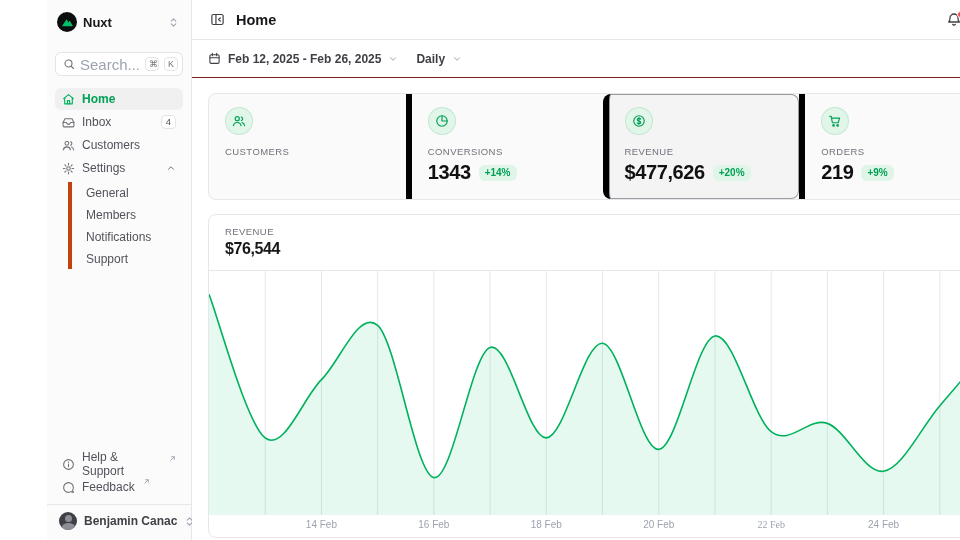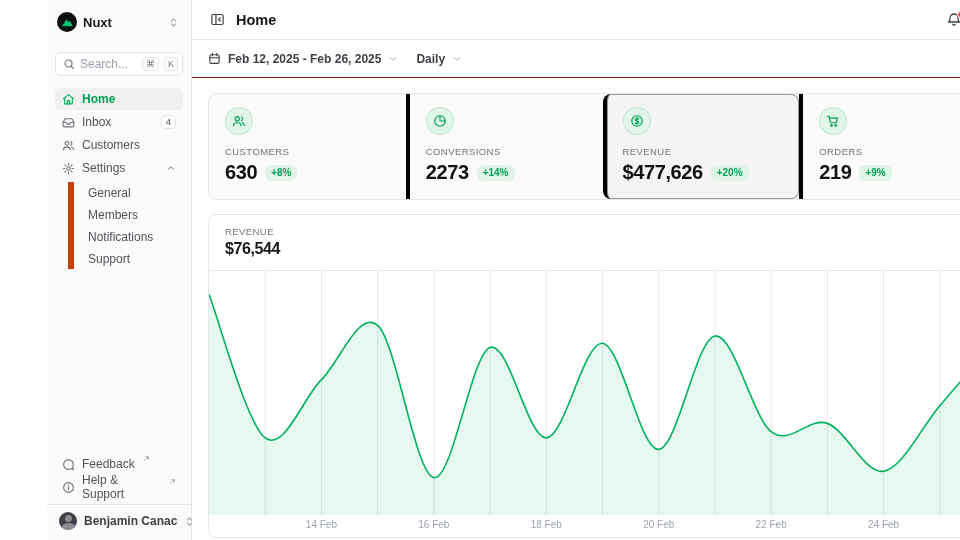--- a/index.html
+++ b/index.html
@@ -11,33 +11,33 @@
   .sidebar { width:145px; min-width:145px; background:#fbfbfb; border-right:1px solid #e5e7eb;
     display:flex; flex-direction:column; padding:8px; }
   .brand-row { display:flex; align-items:center; gap:6px; padding:4px 4px 4px 2px; border-radius:6px; cursor:pointer; }
   .brand-logo { width:20px; height:20px; border-radius:50%; background:#0c0d0d; display:flex; align-items:center; justify-content:center; }
   .brand-name { font-size:13px; font-weight:700; flex:1; }
   .icon { display:inline-flex; align-items:center; justify-content:center; flex:none; }
   svg { display:block; }
 
   .search-box { margin:16px 0 12px; height:24px; background:#fff; border:1px solid #e4e4e7;
     border-radius:6px; display:flex; align-items:center; gap:5px; padding:0 4px 0 7px; cursor:text; }
-  .search-box .ph { flex:1; font-size:12px; color:#9ca3af; }
+  .search-box .ph { flex:1; font-size:15px; color:#9ca3af; }
   kbd { font-family:"Liberation Sans", sans-serif; font-size:9px; color:#71717a; background:#fff;
     border:1px solid #e4e4e7; border-radius:4px; padding:1px 3px; min-width:14px; text-align:center; }
 
   .nav { display:flex; flex-direction:column; gap:1px; }
   .nav-item { display:flex; align-items:center; gap:7px; height:22px; padding:0 7px; border-radius:6px;
     font-size:12px; color:#52525b; cursor:pointer; text-decoration:none; }
   .nav-item .lbl { flex:1; white-space:nowrap; }
   .nav-item.active { background:#f0f0f1; color:#00a155; font-weight:600; }
   .nav-item.active svg { stroke:#00b15c; }
   .nav-badge { font-size:9.5px; color:#52525b; border:1px solid #e4e4e7; border-radius:4px;
     padding:0px 4px; background:#fff; line-height:12px; }
-  .sub-list { margin:2px 0 2px 13px; border-left:6px solid #c2410c; padding-left:8px;
+  .sub-list { margin:2px 0 2px 13px; border-left:4px solid #c2410c; padding-left:8px;
     display:flex; flex-direction:column; gap:1px; }
   .sub-item { display:flex; align-items:center; height:21px; padding:0 6px; border-radius:6px;
     font-size:12px; color:#52525b; cursor:pointer; }
 
   .side-spacer { flex:1; }
   .ext-arrow { color:#9ca3af; margin-left:1px; align-self:flex-start; margin-top:2px; }
   .side-divider { border-top:1px solid #e5e7eb; margin:6px -8px 0; }
   .user-row { display:flex; align-items:center; gap:7px; padding:7px 4px 2px; cursor:pointer; }
   .avatar { width:18px; height:18px; border-radius:50%; background:#3f3f46; overflow:hidden; position:relative; flex:none; }
   .avatar:before { content:""; position:absolute; width:7px; height:7px; border-radius:50%; background:#8d8d96; left:5.5px; top:3px; }
@@ -58,21 +58,21 @@
     gap:18px; padding:0 16px; background:#fff; }
   .tool-btn { display:flex; align-items:center; gap:7px; background:none; border:none; cursor:pointer;
     font-family:"Liberation Sans", sans-serif; font-size:12px; color:#3f3f46; font-weight:600; }
 
   .content { flex:1; padding:15px 10px 0 16px; display:flex; flex-direction:column; gap:14px; background:#fff; min-height:0; }
 
   
   .stats { border:1px solid #e7e7e9; background:#fafafa; border-radius:8px;
     display:grid; grid-template-columns:repeat(4,1fr); }
   .stat-card { padding:13px 16px 15px; cursor:pointer; position:relative; }
-  .stat-card + .stat-card { border-left:4px solid #000000; }
+  .stat-card + .stat-card { border-left:6px solid #000000; }
   .stat-card.selected { background:#f4f4f5; border-radius:8px; box-shadow:inset 0 0 0 1px #9a9aa1; }
   .stat-icon { width:28px; height:28px; border-radius:50%; background:#e1f5e9;
     border:1px solid rgba(0,160,85,.14); display:flex; align-items:center; justify-content:center; }
   .stat-label { margin-top:11px; font-size:9.5px; letter-spacing:.045em; color:#71717a; font-weight:400; }
   .stat-value-row { margin-top:4px; display:flex; align-items:center; gap:8px; }
   .stat-value { font-size:20px; font-weight:700; letter-spacing:-0.4px; color:#111113; }
   .delta-badge { background:#dff5e8; color:#00a155; font-size:10px; font-weight:600;
     border-radius:6px; padding:2.5px 6px; }
 
   
@@ -171,39 +171,39 @@
         <a class="sub-item">Notifications</a>
         <a class="sub-item">Support</a>
       </div>
     </nav>
 
     <div class="side-spacer"></div>
 
     <nav class="nav">
       <a class="nav-item">
         <span class="icon">
-          <svg width="13" height="13" viewBox="0 0 24 24" fill="none" stroke="#71717a" stroke-width="2" stroke-linecap="round" stroke-linejoin="round">
-              <path d="M21 12a9 9 0 1 1-4.2-7.6L21 3l-1.4 4.6A8.9 8.9 0 0 1 21 12z" transform="rotate(90 12 12)"></path>
-            </svg>
-        </span>
-        <span>Feedback</span>
+          <svg width="13" height="13" viewBox="0 0 24 24" fill="none" stroke="#71717a" stroke-width="2" stroke-linecap="round">
+              <circle cx="12" cy="12" r="9"></circle>
+              <path d="M12 11v5M12 7.5v.5"></path>
+            </svg>
+        </span>
+        <span>Help &amp; Support</span>
         <span class="ext-arrow icon">
           <svg width="7" height="7" viewBox="0 0 12 12" fill="none" stroke="#9ca3af" stroke-width="1.6" stroke-linecap="round">
               <path d="M3 9 9 3M4.5 3H9v4.5"></path>
             </svg>
         </span>
       </a>
       <a class="nav-item">
         <span class="icon">
-          <svg width="13" height="13" viewBox="0 0 24 24" fill="none" stroke="#71717a" stroke-width="2" stroke-linecap="round">
-              <circle cx="12" cy="12" r="9"></circle>
-              <path d="M12 11v5M12 7.5v.5"></path>
-            </svg>
-        </span>
-        <span>Help &amp; Support</span>
+          <svg width="13" height="13" viewBox="0 0 24 24" fill="none" stroke="#71717a" stroke-width="2" stroke-linecap="round" stroke-linejoin="round">
+              <path d="M21 12a9 9 0 1 1-4.2-7.6L21 3l-1.4 4.6A8.9 8.9 0 0 1 21 12z" transform="rotate(90 12 12)"></path>
+            </svg>
+        </span>
+        <span>Feedback</span>
         <span class="ext-arrow icon">
           <svg width="7" height="7" viewBox="0 0 12 12" fill="none" stroke="#9ca3af" stroke-width="1.6" stroke-linecap="round">
               <path d="M3 9 9 3M4.5 3H9v4.5"></path>
             </svg>
         </span>
       </a>
     </nav>
 
     <div class="side-divider"></div>
 
@@ -273,35 +273,31 @@
       <div class="stats">
         <div class="stat-card">
           <span class="stat-icon icon">
             <svg width="14" height="14" viewBox="0 0 24 24" fill="none" stroke="#00a155" stroke-width="2" stroke-linecap="round" stroke-linejoin="round">
                 <circle cx="9" cy="8" r="3.5"></circle>
                 <path d="M2.5 20c.5-3.5 3-5.5 6.5-5.5s6 2 6.5 5.5"></path>
                 <path d="M16 5a3.5 3.5 0 0 1 0 6.5M17.5 14.7c2.2.6 3.6 2.3 4 5.3"></path>
               </svg>
           </span>
           <div class="stat-label">CUSTOMERS</div>
-          <div class="stat-value-row">
-            <span class="stat-value">630</span>
-            <span class="delta-badge">+8%</span>
-          </div>
         </div>
         <div class="stat-card">
           <span class="stat-icon icon">
             <svg width="14" height="14" viewBox="0 0 24 24" fill="none" stroke="#00a155" stroke-width="2" stroke-linecap="round" stroke-linejoin="round">
                 <path d="M21 12a9 9 0 1 1-9-9"></path>
                 <path d="M12 3a9 9 0 0 1 9 9h-9z"></path>
               </svg>
           </span>
           <div class="stat-label">CONVERSIONS</div>
           <div class="stat-value-row">
-            <span class="stat-value">2273</span>
+            <span class="stat-value">1343</span>
             <span class="delta-badge">+14%</span>
           </div>
         </div>
         <div class="stat-card selected">
           <span class="stat-icon icon">
             <svg width="14" height="14" viewBox="0 0 24 24" fill="none" stroke="#00a155" stroke-width="2" stroke-linecap="round">
                 <circle cx="12" cy="12" r="9"></circle>
                 <path d="M15 8.8c-.6-.8-1.7-1.3-3-1.3-1.8 0-3 .9-3 2.2s1.2 1.9 3 2.3c1.8.4 3 1 3 2.3s-1.2 2.2-3 2.2c-1.3 0-2.4-.5-3-1.3M12 5.8v12.4"></path>
               </svg>
           </span>
@@ -350,20 +346,20 @@
               <line x1="790" x2="790" y1="0" y2="245" stroke="#e7e7e9" stroke-width="1" vector-effect="non-scaling-stroke"></line>
               <path d="M0,23.363636363636374 C9.4,47.4 37.6,153.3 56.4,167.6 C75.2,181.9 94.0,127.9 112.9,109.1 C131.7,90.3 150.5,38.3 169.3,54.7 C188.1,71.1 206.9,203.7 225.7,207.4 C244.5,211.0 263.3,83.3 282.1,76.7 C301.0,70.1 319.8,168.3 338.6,167.6 C357.4,166.9 376.2,70.6 395.0,72.5 C413.8,74.4 432.6,180.4 451.4,179.1 C470.2,177.9 489.0,68.1 507.9,65.2 C526.7,62.2 545.5,146.7 564.3,161.4 C583.1,176.0 601.9,146.4 620.7,153.0 C639.5,159.6 658.3,204.1 677.1,201.1 C696.0,198.1 714.8,157.2 733.6,135.2 C752.4,113.3 780.6,80.3 790.0,69.4 L790,245 L0,245 Z" fill="rgba(0,193,106,0.10)"></path>
               <path d="M0,23.363636363636374 C9.4,47.4 37.6,153.3 56.4,167.6 C75.2,181.9 94.0,127.9 112.9,109.1 C131.7,90.3 150.5,38.3 169.3,54.7 C188.1,71.1 206.9,203.7 225.7,207.4 C244.5,211.0 263.3,83.3 282.1,76.7 C301.0,70.1 319.8,168.3 338.6,167.6 C357.4,166.9 376.2,70.6 395.0,72.5 C413.8,74.4 432.6,180.4 451.4,179.1 C470.2,177.9 489.0,68.1 507.9,65.2 C526.7,62.2 545.5,146.7 564.3,161.4 C583.1,176.0 601.9,146.4 620.7,153.0 C639.5,159.6 658.3,204.1 677.1,201.1 C696.0,198.1 714.8,157.2 733.6,135.2 C752.4,113.3 780.6,80.3 790.0,69.4" fill="none" stroke="#00b15c" stroke-width="1.6" vector-effect="non-scaling-stroke"></path>
             </svg>
           </div>
         <div class="chart-ticks" id="chart-ticks">
             <span class="x-tick" style="left: 14.2857%;">14 Feb</span>
             <span class="x-tick" style="left: 28.5714%;">16 Feb</span>
             <span class="x-tick" style="left: 42.8571%;">18 Feb</span>
             <span class="x-tick" style="left: 57.1429%; text-align: right;">20 Feb</span>
-            <span class="x-tick" style="left: 71.4286%;">22 Feb</span>
+            <span class="x-tick" style="left: 71.4286%; font-family: Liberation Serif, serif;">22 Feb</span>
             <span class="x-tick" style="left: 85.7143%;">24 Feb</span>
           </div>
       </div>
 
     </div>
   </main>
 </div>
 
 </body></html>

